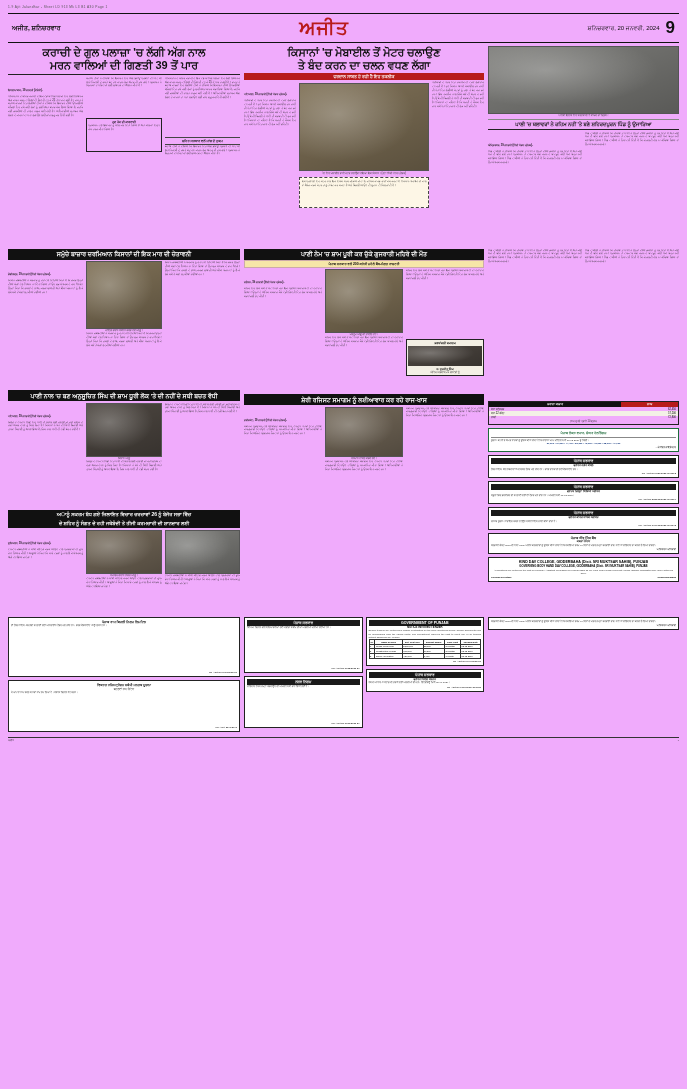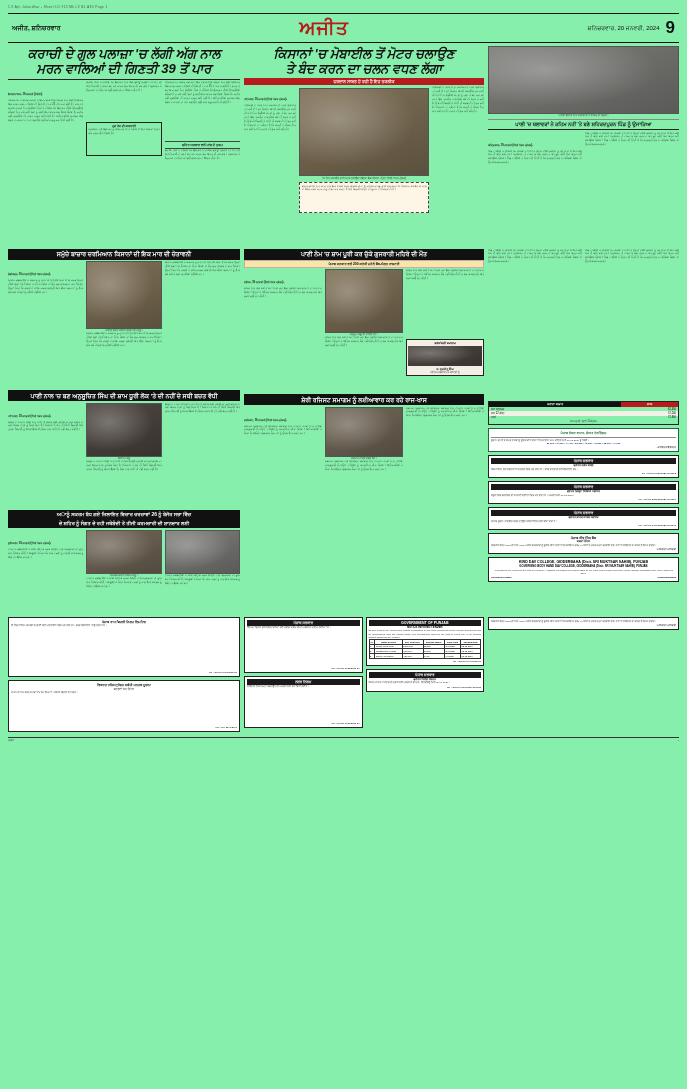--- a/index.html
+++ b/index.html
@@ -1,18 +1,18 @@
 <!DOCTYPE html>
 <html><head>
 <meta charset="utf-8">
 <style>
   html,body{margin:0;padding:0;background:#8a8a8a;}
   body{font-family:"Liberation Sans",sans-serif;}
   .page{
-    width:687px;height:1089px;background:#86efac;position:relative;overflow:hidden;
+    width:687px;height:1089px;background:#f0abfc;position:relative;overflow:hidden;
     box-sizing:border-box;padding:4px 8px 6px 8px;
   }
   .crop-top{
     font-size:3.2px;color:#555;letter-spacing:.4px;white-space:nowrap;
     border-bottom:0px solid #ccc;height:7px;line-height:7px;
   }
   
   .masthead{
     display:flex;align-items:center;justify-content:space-between;
     border-bottom:1.6px solid #111;border-top:1.6px solid #111;
@@ -54,21 +54,21 @@
   .minicols > div{min-width:0;flex:1;}
 
   .ad{border:.8px solid #222;padding:2px;margin-bottom:3px;background:#fff;}
   .ad-title{font-weight:bold;text-align:center;font-size:3.4px;line-height:1.3;}
   .ad-sub{text-align:center;font-size:2.8px;line-height:1.3;}
   .ad-body{font-size:2.4px;line-height:1.35;color:#333;text-align:justify;}
   .ad-foot{font-size:2.4px;text-align:right;margin-top:1px;}
   .govband{background:#1a1a1a;color:#fff;text-align:center;font-size:3.6px;font-weight:bold;padding:1px 0;}
   .tbl{width:100%;border-collapse:collapse;font-size:2.2px;}
   .tbl td,.tbl th{border:.5px solid #333;padding:.5px;line-height:1.2;}
-  .hdr-hl{font-size:13px;font-style:italic;}
+  .hdr-hl{font-size:11px;}
   .sec-band{font-size:6.2px;padding:1.5px 3px;}
   .sec-band-sm{font-size:5px;padding:1.2px 3px;}
   .byline{font-size:2.6px;font-weight:bold;color:#111;}
   .photo-wrap{margin:1.5px 0;}
   .kicker{font-size:3.4px;font-weight:bold;text-align:center;color:#111;}
   .yellowbg{background:#f6e6a8;}
   .center{text-align:center;}
   .bar{height:.7px;background:#222;margin:2px 0;}
   .thinbar{height:.4px;background:#888;margin:1.5px 0;}
   .footer-strip{font-size:2.4px;color:#333;display:flex;justify-content:space-between;border-top:.6px solid #333;padding-top:1px;margin-top:2px;}

